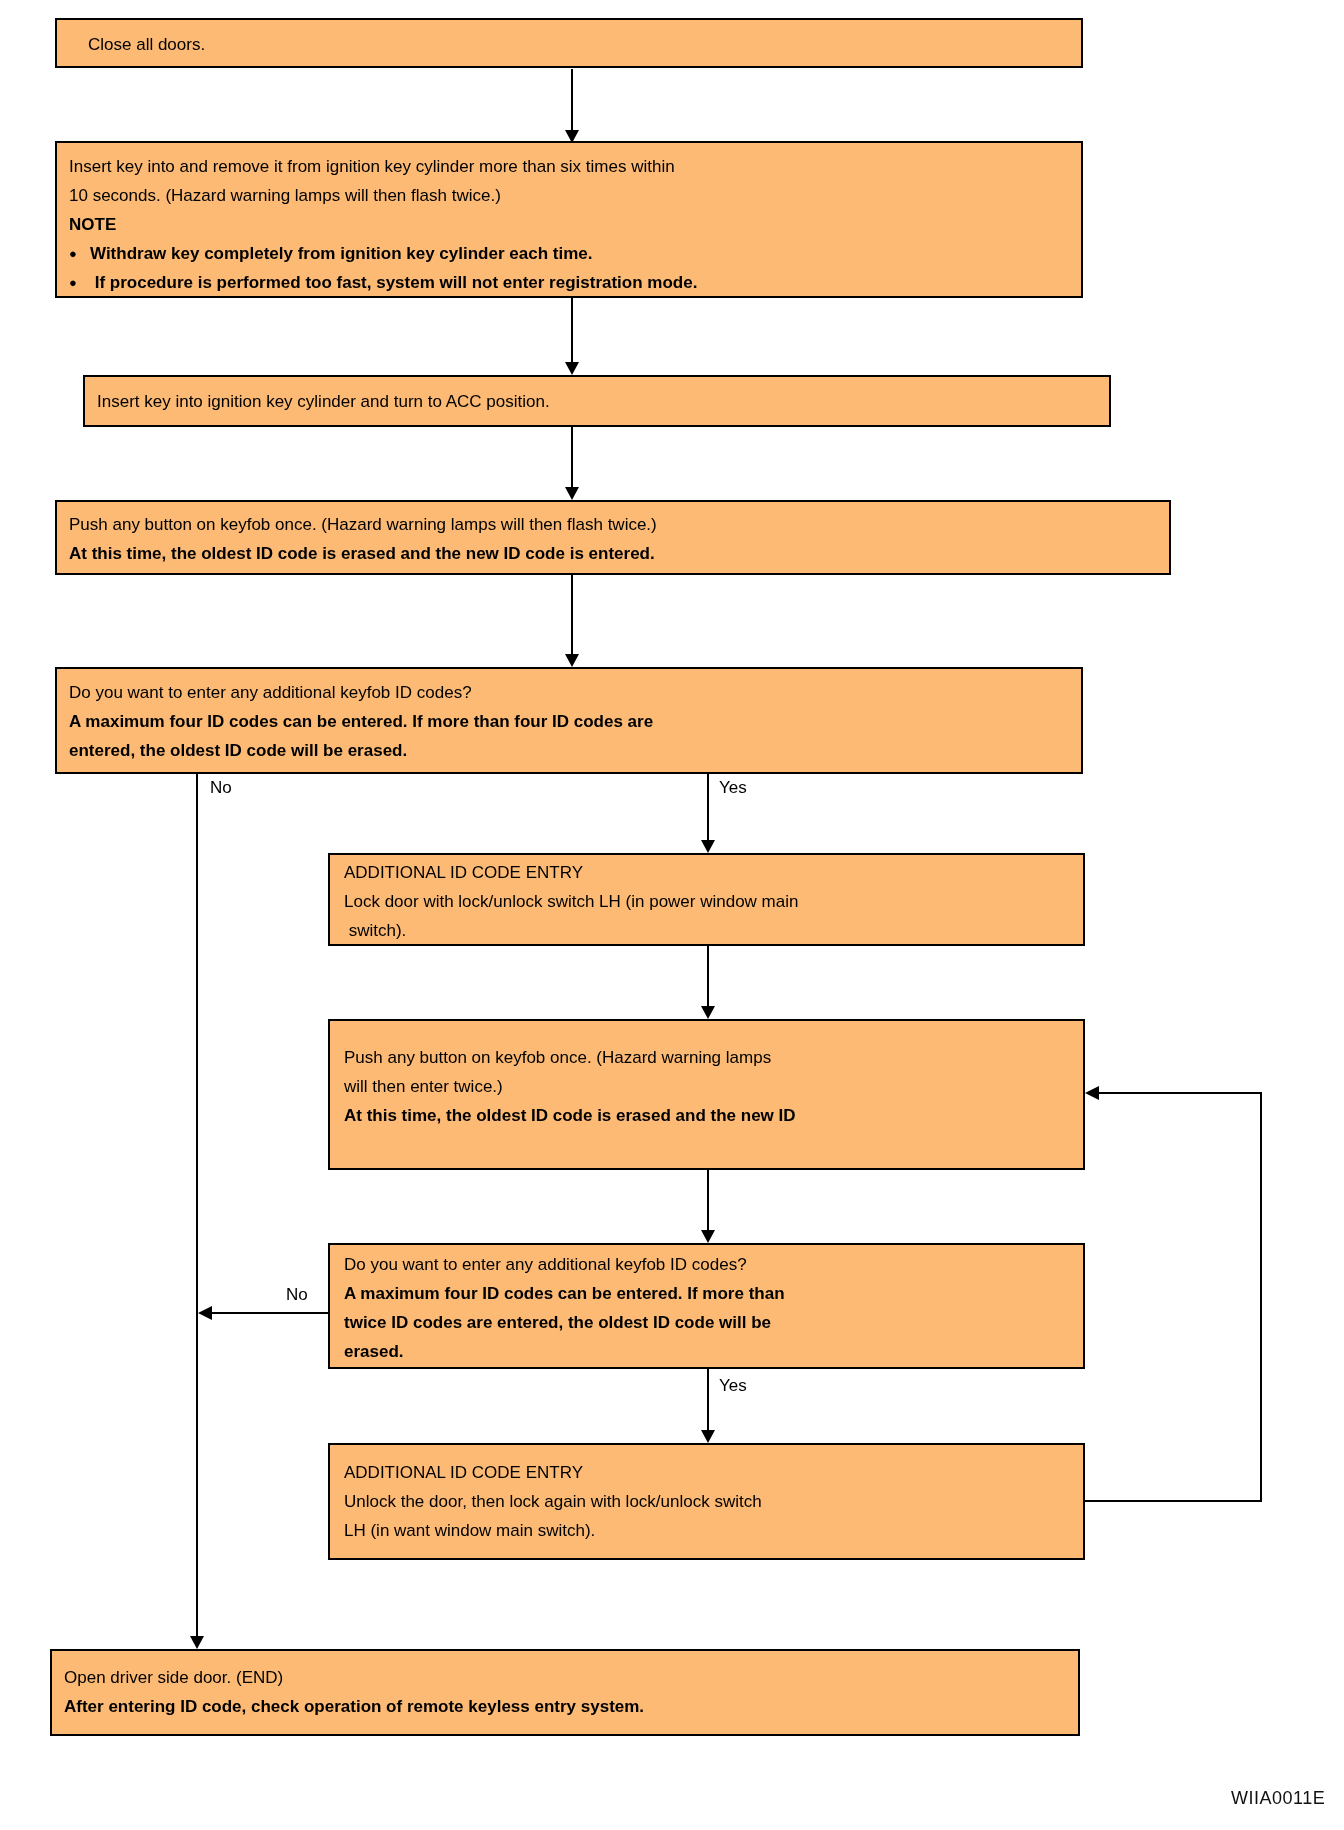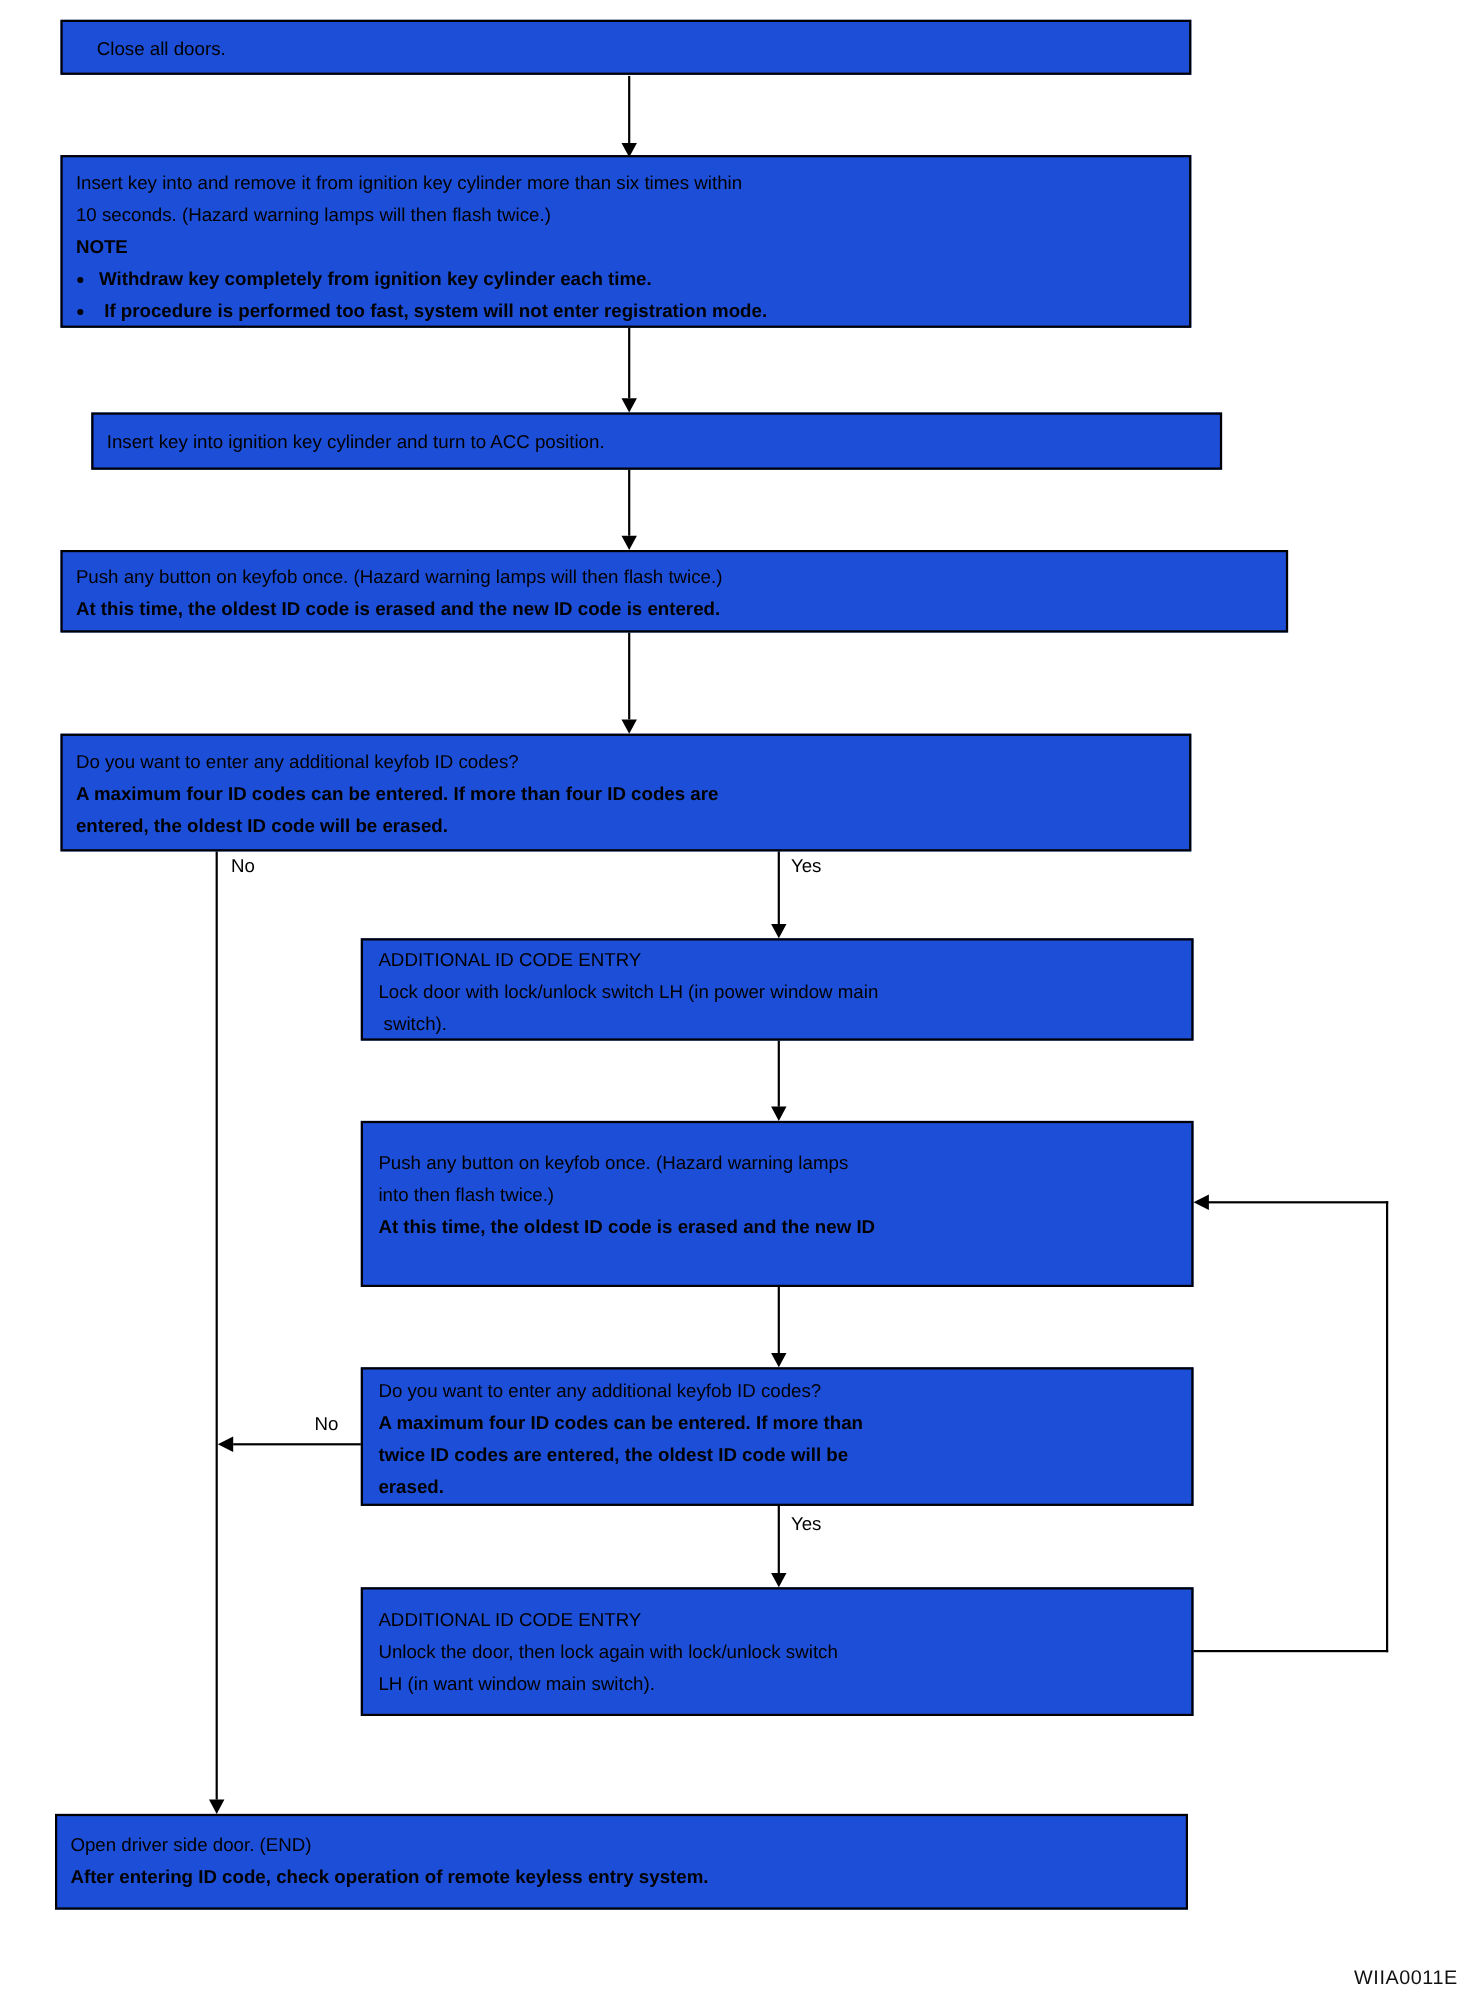--- a/index.html
+++ b/index.html
@@ -1,20 +1,20 @@
 <!DOCTYPE html>
 <html><head>
 <meta charset="utf-8">
 <style>
   html,body{margin:0;padding:0;background:#fff;}
   #canvas{
     position:relative;width:1344px;height:1830px;background:#ffffff;
     font-family:"Liberation Sans",sans-serif;color:#000;overflow:hidden;
   }
-  .fbox{position:absolute;border:2px solid #000;background:#1d4ed8;box-sizing:border-box;font-size:17px;}
+  .fbox{position:absolute;border:2px solid #000;background:#fdba74;box-sizing:border-box;font-size:17px;}
   .ln{white-space:pre;line-height:29px;height:29px;}
   .b{font-weight:bold;}
   .bullet{display:inline-block;width:21px;font-size:13px;vertical-align:1px;}
   .vline{position:absolute;width:2px;background:#000;}
   .hline{position:absolute;height:2px;background:#000;}
   .arrd{position:absolute;width:0;height:0;border-left:7px solid transparent;border-right:7px solid transparent;border-top:13px solid #000;}
   .arrl{position:absolute;width:0;height:0;border-top:7px solid transparent;border-bottom:7px solid transparent;border-right:14px solid #000;}
   .lbl{position:absolute;font-size:17px;line-height:17px;}
   #figcode{position:absolute;left:1231px;top:1788px;font-size:18px;letter-spacing:0.5px;color:#111;}
 
@@ -63,21 +63,21 @@
   </div>
 
   <div class="fbox" id="b6">
     <div class="ln">ADDITIONAL ID CODE ENTRY</div>
     <div class="ln">Lock door with lock/unlock switch LH (in power window main</div>
     <div class="ln"> switch).</div>
   </div>
 
   <div class="fbox" id="b7">
     <div class="ln">Push any button on keyfob once. (Hazard warning lamps</div>
-    <div class="ln">into then flash twice.)</div>
+    <div class="ln">will then enter twice.)</div>
     <div class="ln b">At this time, the oldest ID code is erased and the new ID</div>
   </div>
 
   <div class="fbox" id="b8">
     <div class="ln">Do you want to enter any additional keyfob ID codes?</div>
     <div class="ln b">A maximum four ID codes can be entered. If more than</div>
     <div class="ln b">twice ID codes are entered, the oldest ID code will be</div>
     <div class="ln b">erased.</div>
   </div>
 

